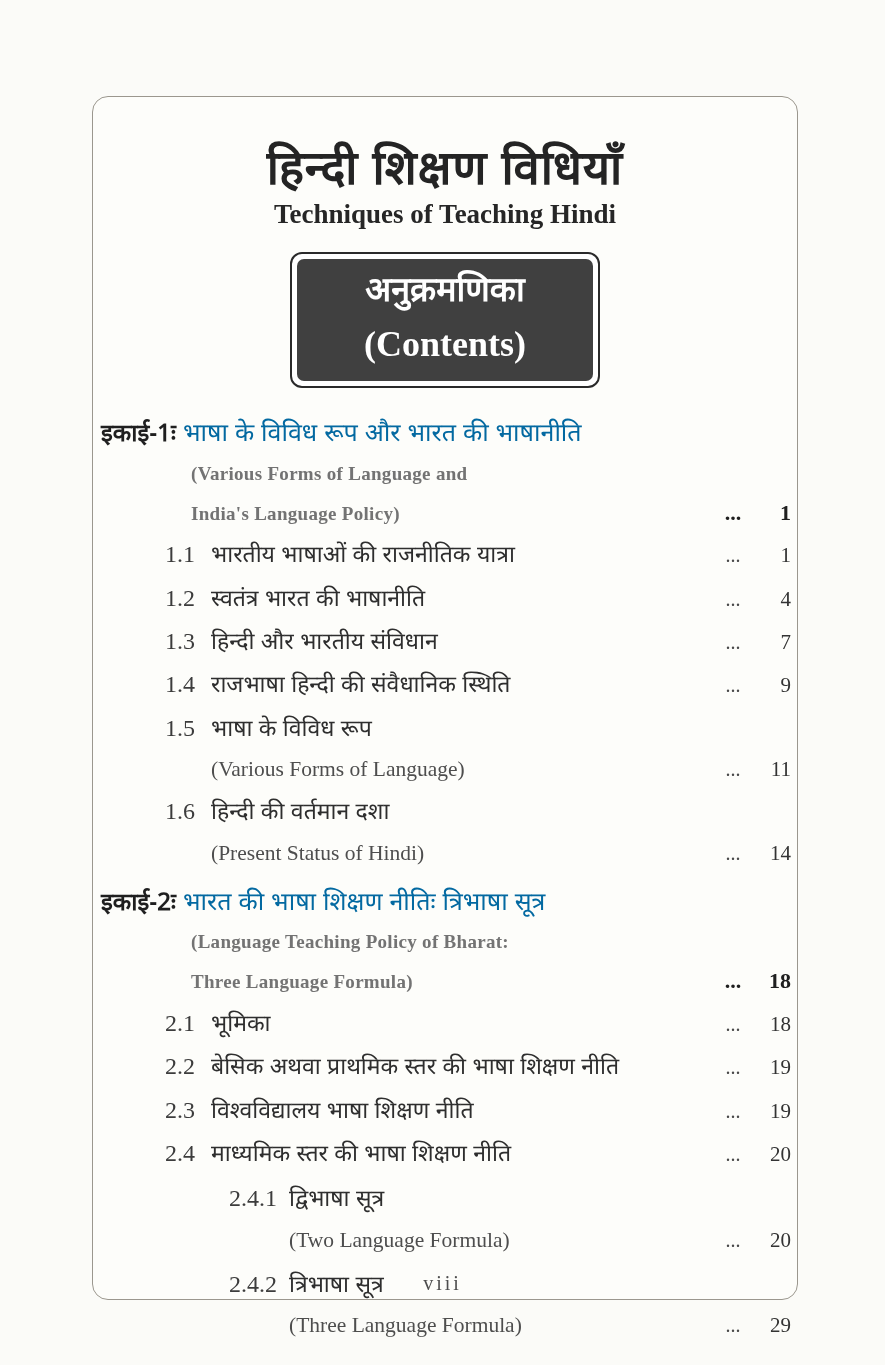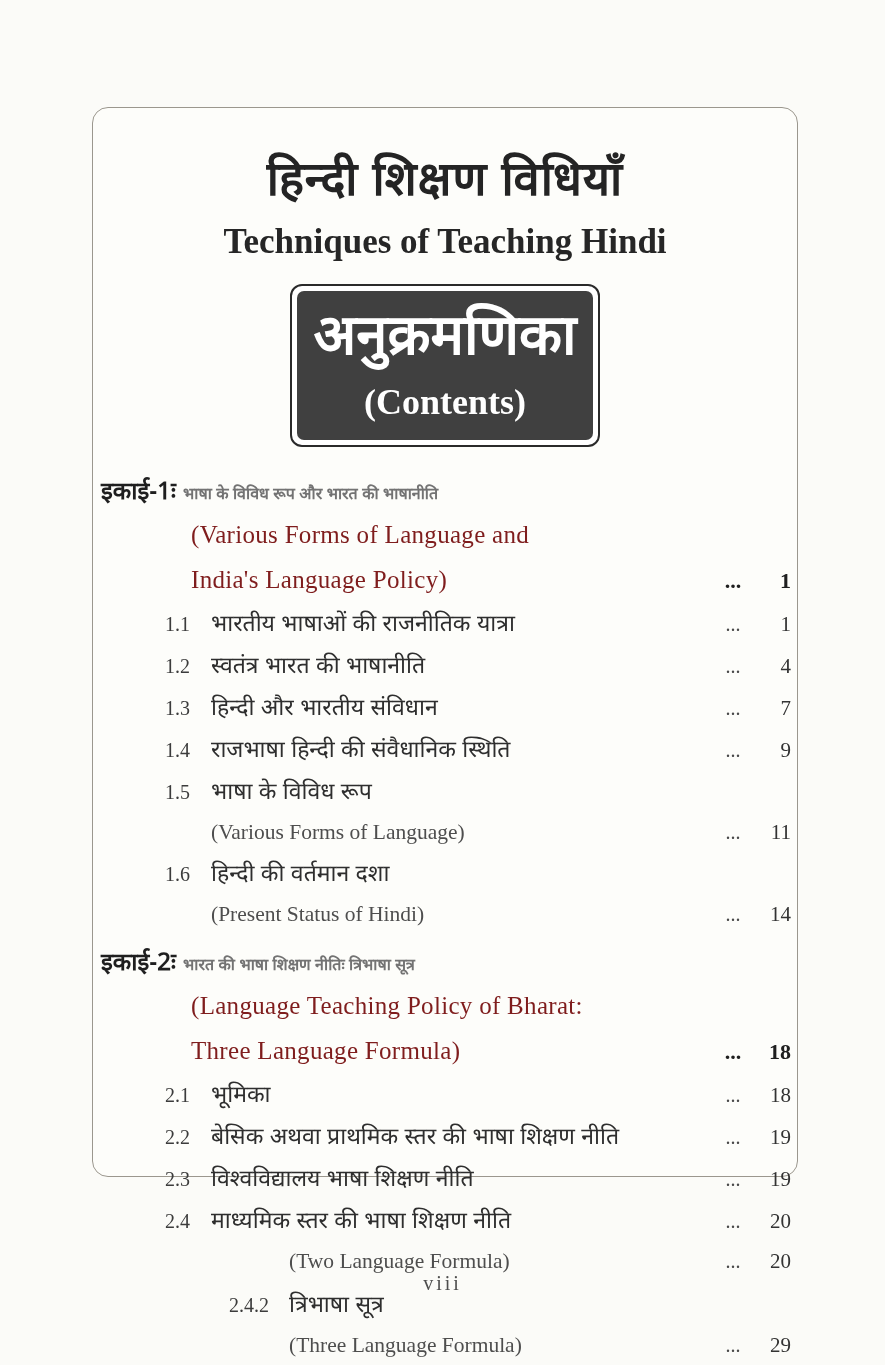--- a/index.html
+++ b/index.html
@@ -6,60 +6,60 @@
   body{
     width:885px;height:1365px;
     background:#fbfbf8;
     position:relative;
     font-family:"Liberation Sans","DejaVu Sans",sans-serif;
     color:#2b2b2b;
     overflow:hidden;
   }
   .sheet{
     position:absolute;
-    left:92px;top:107px;
-    width:706px;height:1070px;
+    left:92px;top:96px;
+    width:706px;height:1204px;
     border:1.6px solid #9b978e;
     border-radius:16px;
     background:#fdfdfa;
     box-sizing:border-box;
   }
   .book-title-hi{
     margin-top:44px;
     text-align:center;
     font-size:47px;
     font-weight:700;
     color:#242424;
     letter-spacing:1px;
     line-height:1.15;
   }
   .book-title-en{
-    margin-top:16px;
-    text-align:center;
-    font-family:"Liberation Serif","DejaVu Serif",serif;
-    font-size:35px;
+    margin-top:4px;
+    text-align:center;
+    font-family:"Liberation Serif","DejaVu Serif",serif;
+    font-size:27px;
     font-weight:700;
     color:#262626;
   }
   .contents-box-outer{
     margin:22px auto 0;
     width:296px;
     border:2.5px solid #2a2a2a;
     border-radius:12px;
     padding:5px;
     background:#ffffff;
   }
   .contents-box-inner{
     background:#404040;
     border-radius:7px;
     padding:10px 6px 16px;
     text-align:center;
   }
   .contents-hi{
-    font-size:56px;
+    font-size:34px;
     font-weight:700;
     color:#ffffff;
     line-height:1.2;
   }
   .contents-en{
     margin-top:14px;
     font-family:"Liberation Serif","DejaVu Serif",serif;
     font-size:36px;
     font-weight:700;
     color:#ffffff;
@@ -79,43 +79,43 @@
   .row.unit:first-child{margin-top:0;}
   .row.subitem{margin-top:13px;}
   .row .label{
     flex:0 0 auto;
     font-weight:700;
     font-size:24px;
     color:#1f1f1f;
     width:82px;
   }
   .row.unit .text{
-    font-weight:700;
-    font-size:16px;
-    color:#737373;
+    font-weight:400;
+    font-size:25px;
+    color:#0369a1;
   }
   .row .num{
     flex:0 0 auto;
     font-family:"Liberation Serif","DejaVu Serif",serif;
-    font-size:20px;
+    font-size:24px;
     color:#3c3c3c;
   }
   .row.item{padding-left:64px;}
   .row.item .num{width:46px;}
   .row.subitem{padding-left:128px;}
   .row.subitem .num{width:60px;}
   .row.unit-cont{padding-left:90px;}
   .row.item-cont{padding-left:110px;}
   .row.subitem-cont{padding-left:188px;}
   .row .text{flex:1 1 auto; font-size:23px; color:#2e2e2e;}
   .row.unit-cont .text{
     font-family:"Liberation Serif","DejaVu Serif",serif;
-    font-weight:400;
-    font-size:25px;
-    color:#7f1d1d;
+    font-weight:700;
+    font-size:19px;
+    color:#737373;
     letter-spacing:.3px;
   }
   .row.item-cont .text,.row.subitem-cont .text{
     font-family:"Liberation Serif","DejaVu Serif",serif;
     font-size:21.5px;
     color:#4e4e4e;
   }
   .row .dots{
     flex:0 0 auto;
     width:44px;
@@ -256,20 +256,26 @@
         <span class="text">विश्वविद्यालय भाषा शिक्षण नीति</span>
         <span class="dots">...</span>
         <span class="page">19</span>
       </div>
       <div class="row item">
         <span class="num">2.4</span>
         <span class="text">माध्यमिक स्तर की भाषा शिक्षण नीति</span>
         <span class="dots">...</span>
         <span class="page">20</span>
       </div>
+      <div class="row subitem">
+        <span class="num">2.4.1</span>
+        <span class="text">द्विभाषा सूत्र</span>
+        <span class="dots"></span>
+        <span class="page"></span>
+      </div>
       <div class="row subitem-cont">
         <span class="text">(Two Language Formula)</span>
         <span class="dots">...</span>
         <span class="page">20</span>
       </div>
       <div class="row subitem">
         <span class="num">2.4.2</span>
         <span class="text">त्रिभाषा सूत्र</span>
         <span class="dots"></span>
         <span class="page"></span>

